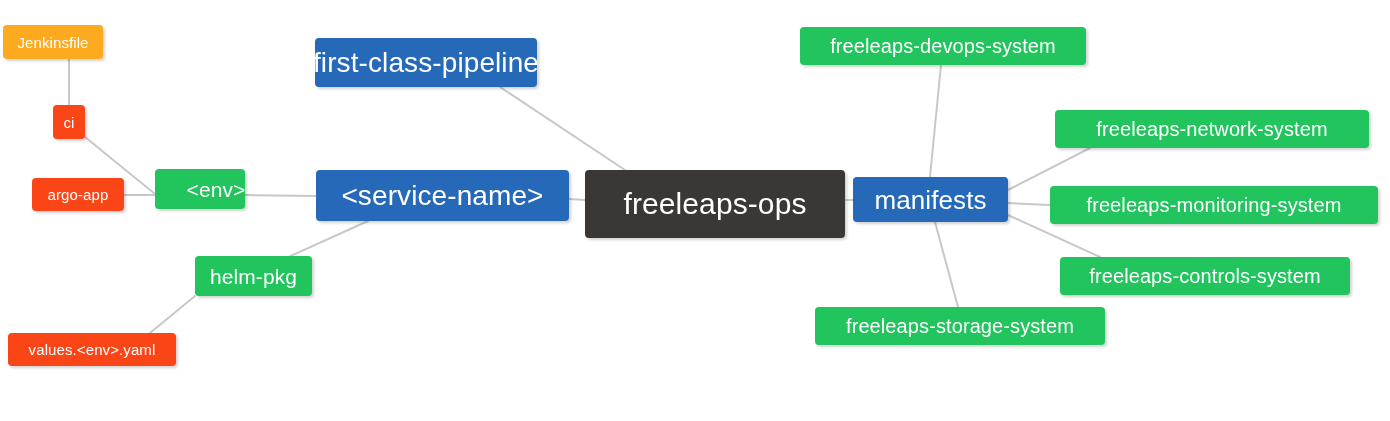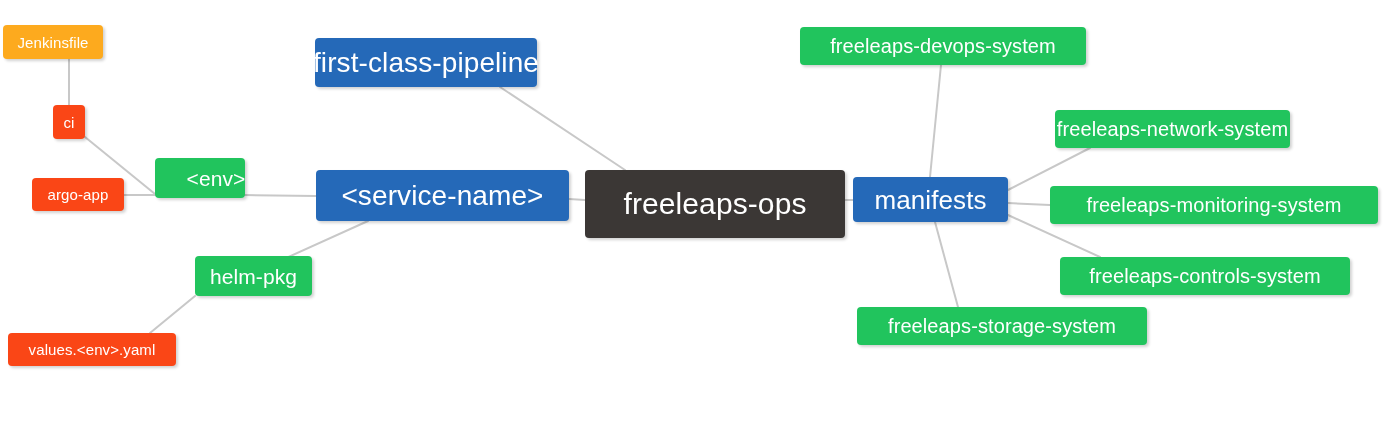--- a/index.html
+++ b/index.html
@@ -65,21 +65,21 @@
   <div id="node-layer">
       <div class="node" style="left: 3px; top: 25px; width: 100px; height: 34px; background: rgb(253, 170, 30); font-size: 15px; color: rgb(255, 255, 255);">
         <span class="node-label">Jenkinsfile</span>
       </div>
       <div class="node" style="left: 53px; top: 105px; width: 32px; height: 34px; background: rgb(250, 70, 22); font-size: 15px; color: rgb(255, 255, 255);">
         <span class="node-label">ci</span>
       </div>
       <div class="node" style="left: 32px; top: 178px; width: 92px; height: 33px; background: rgb(250, 70, 22); font-size: 15px; color: rgb(255, 255, 255);">
         <span class="node-label">argo-app</span>
       </div>
-      <div class="node" style="left: 155px; top: 158px; width: 90px; height: 40px; background: rgb(33, 196, 93); font-size: 21px; color: rgb(255, 255, 255); padding-left: 32px;">
+      <div class="node" style="left: 155px; top: 169px; width: 90px; height: 40px; background: rgb(33, 196, 93); font-size: 21px; color: rgb(255, 255, 255); padding-left: 32px;">
         <span class="node-label">&lt;env&gt;</span>
       </div>
       <div class="node" style="left: 147px; top: 256px; width: 117px; height: 40px; background: rgb(33, 196, 93); font-size: 21px; color: rgb(255, 255, 255); margin-left: 48px;">
         <span class="node-label">helm-pkg</span>
       </div>
       <div class="node" style="left: 8px; top: 333px; width: 168px; height: 33px; background: rgb(250, 70, 22); font-size: 15px; color: rgb(255, 255, 255);">
         <span class="node-label">values.&lt;env&gt;.yaml</span>
       </div>
       <div class="node" style="left: 315px; top: 38px; width: 222px; height: 49px; background: rgb(37, 105, 184); font-size: 28px; color: rgb(255, 255, 255);">
         <span class="node-label">first-class-pipeline</span>
@@ -89,26 +89,26 @@
       </div>
       <div class="node" style="left: 585px; top: 170px; width: 260px; height: 68px; background: rgb(59, 55, 53); font-size: 30px; color: rgb(255, 255, 255);">
         <span class="node-label">freeleaps-ops</span>
       </div>
       <div class="node" style="left: 853px; top: 177px; width: 155px; height: 45px; background: rgb(37, 105, 184); font-size: 26px; color: rgb(255, 255, 255);">
         <span class="node-label">manifests</span>
       </div>
       <div class="node" style="left: 800px; top: 27px; width: 286px; height: 38px; background: rgb(33, 196, 93); font-size: 20px; color: rgb(255, 255, 255);">
         <span class="node-label">freeleaps-devops-system</span>
       </div>
-      <div class="node" style="left: 1055px; top: 110px; width: 235px; height: 38px; background: rgb(33, 196, 93); font-size: 20px; color: rgb(255, 255, 255);">
+      <div class="node" style="left: 1055px; top: 110px; width: 314px; height: 38px; background: rgb(33, 196, 93); font-size: 20px; color: rgb(255, 255, 255);">
         <span class="node-label">freeleaps-network-system</span>
       </div>
       <div class="node" style="left: 1050px; top: 186px; width: 328px; height: 38px; background: rgb(33, 196, 93); font-size: 20px; color: rgb(255, 255, 255);">
         <span class="node-label">freeleaps-monitoring-system</span>
       </div>
       <div class="node" style="left: 1060px; top: 257px; width: 290px; height: 38px; background: rgb(33, 196, 93); font-size: 20px; color: rgb(255, 255, 255);">
         <span class="node-label">freeleaps-controls-system</span>
       </div>
-      <div class="node" style="left: 857px; top: 307px; width: 290px; height: 38px; background: rgb(33, 196, 93); font-size: 20px; color: rgb(255, 255, 255);">
+      <div class="node" style="left: 815px; top: 307px; width: 290px; height: 38px; background: rgb(33, 196, 93); font-size: 20px; color: rgb(255, 255, 255);">
         <span class="node-label">freeleaps-storage-system</span>
       </div>
     </div>
 </div>
 
 </body></html>

